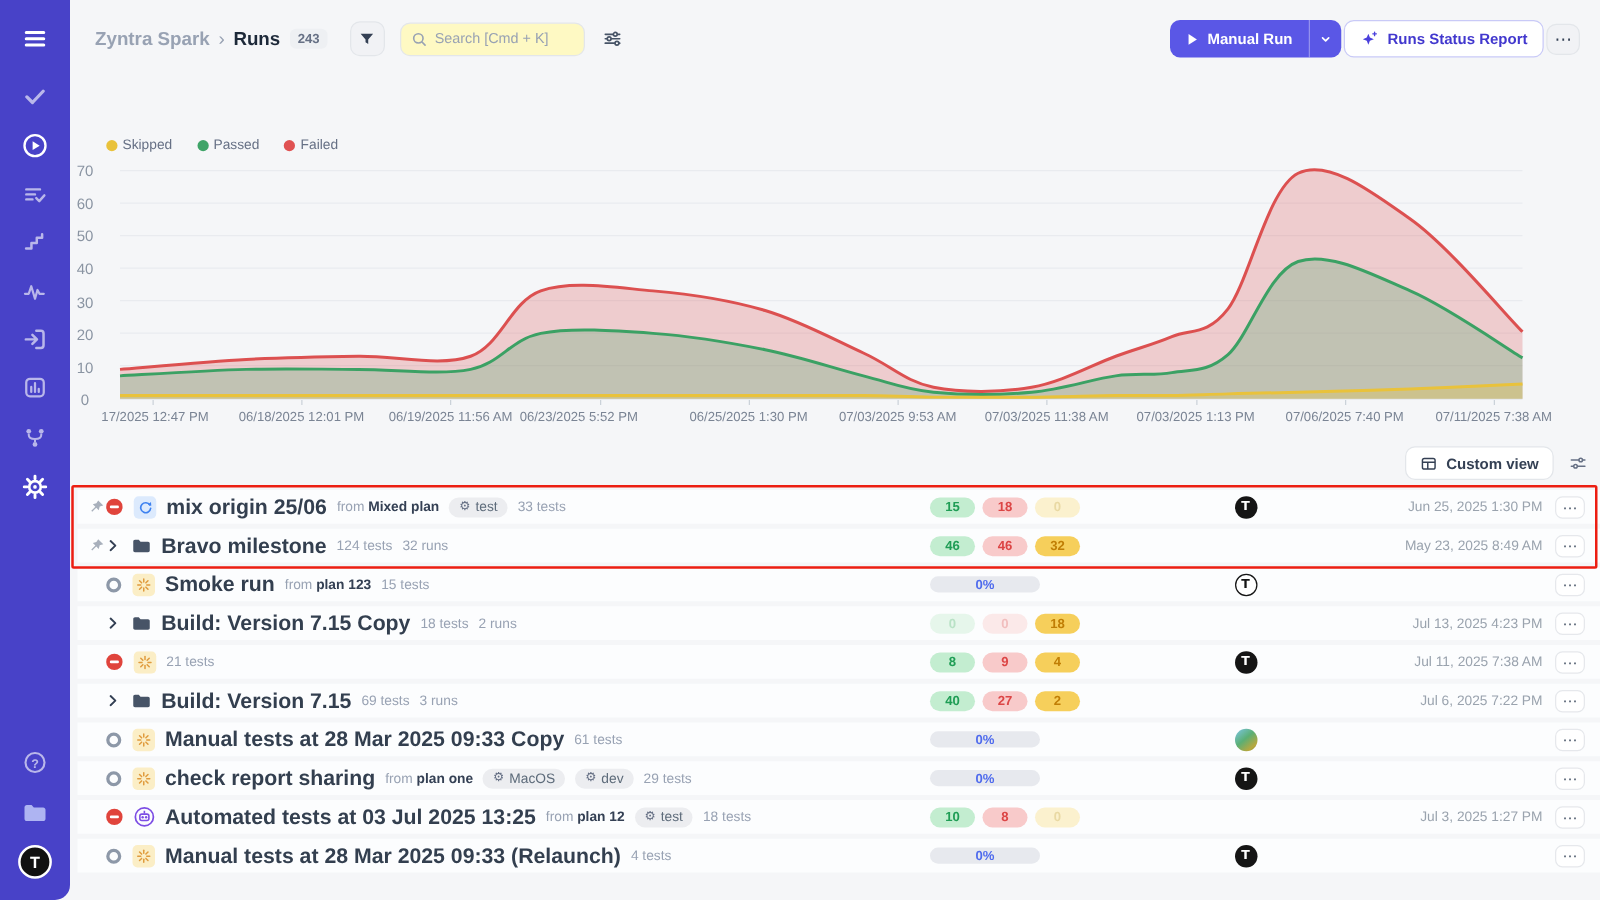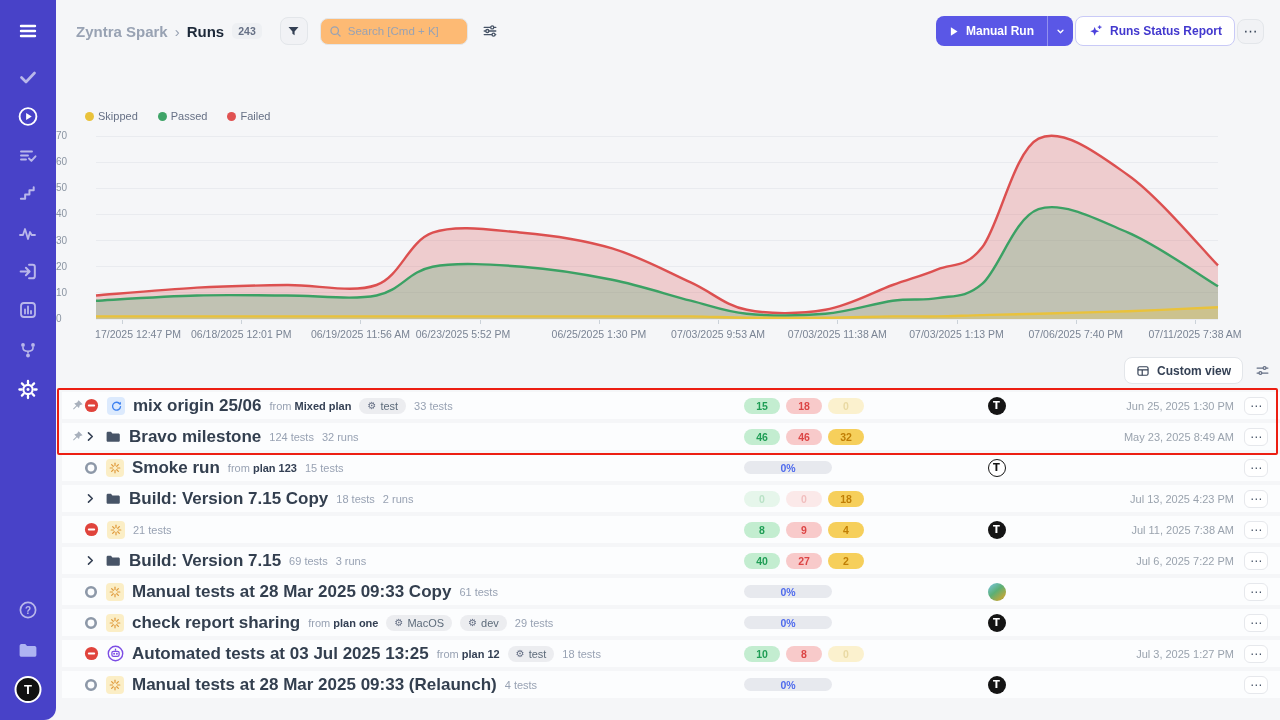--- a/index.html
+++ b/index.html
@@ -14,21 +14,21 @@
     font-weight:bold;font-size:13px;display:flex;align-items:center;justify-content:center;border:2px solid #fff;cursor:pointer}
   
   .main{position:absolute;left:56px;top:0;right:0;bottom:0}
   .topbar{position:absolute;left:20px;right:16px;top:15px;height:32px;display:flex;align-items:center}
   .crumb-proj{font-size:15px;font-weight:600;color:#98A2B3}
   .crumb-sep{font-size:15px;color:#98A2B3;margin:0 7px}
   .crumb-page{font-size:15px;font-weight:bold;color:#1D2939}
   .count-pill{margin-left:8px;background:#EEF0F3;border-radius:5px;padding:2px 6px;font-size:10.5px;font-weight:600;color:#667085}
   .iconbtn{display:flex;align-items:center;justify-content:center;border:1px solid #E3E6EA;background:#F1F2F5;border-radius:8px;cursor:pointer}
   .filterbtn{width:28px;height:28px;margin-left:18px}
-  .search{margin-left:12px;width:148px;height:27px;border:1px solid #E3E6EA;border-radius:8px;background:#fdba74;display:flex;align-items:center;padding:0 8px;gap:6px}
+  .search{margin-left:12px;width:148px;height:27px;border:1px solid #E3E6EA;border-radius:8px;background:#fef9c3;display:flex;align-items:center;padding:0 8px;gap:6px}
   .search input{border:none;outline:none;width:110px;font-size:11.5px;font-family:inherit;color:#475467;background:transparent}
   .search input::placeholder{color:#98A2B3}
   .sliders{margin-left:14px;cursor:pointer}
   .tb-right{margin-left:auto;display:flex;align-items:center;gap:2px}
   .runbtn{display:flex;height:30px;background:#5A57E6;border-radius:8px;color:#fff;overflow:hidden;cursor:pointer}
   .runbtn .rb-main{display:flex;align-items:center;gap:7px;padding:0 13px;font-size:12px;font-weight:bold}
   .runbtn .rb-caret{width:26px;display:flex;align-items:center;justify-content:center;border-left:1px solid rgba(255,255,255,.35)}
   .reportbtn{display:flex;align-items:center;gap:7px;height:30px;padding:0 12px;border:1px solid #C9CAF7;border-radius:8px;background:#fff;
     color:#4238CE;font-size:12px;font-weight:bold;cursor:pointer;font-family:inherit}
   .morebtn{width:27px;height:25px;font-size:14px;color:#344054;background:#F1F2F5}
@@ -36,21 +36,21 @@
   .tabsbar{position:absolute;left:20px;top:74px;height:22px;display:flex;align-items:center}
   .seltool{margin-right:22px;cursor:pointer}
   .tab{font-size:12.5px;font-weight:600;color:#5A6676;margin-right:28px;cursor:pointer}
   .filterchip{background:#DDF0CF;color:#44722F;font-size:11.5px;font-weight:600;border-radius:4px;padding:3px 9px;cursor:pointer}
   
   .legend{position:absolute;left:29px;top:110px;display:flex;gap:20px;align-items:center}
   .lg-item{display:flex;align-items:center;gap:4px;font-size:11px;color:#667085}
   .lg-dot{width:9px;height:9px;border-radius:50%}
   .chart{position:absolute;left:0;top:128px;width:1224px;height:222px}
   .gline{position:absolute;height:1px;background:#E9EBEF}
-  .ylab{position:absolute;width:24px;text-align:left;font-size:10px;color:#8A94A2}
+  .ylab{position:absolute;width:24px;text-align:center;font-size:12px;color:#8A94A2}
   .xlab{position:absolute;width:132px;text-align:center;font-size:10.5px;color:#7A8494;top:200px}
   .tick{position:absolute;top:192px;width:1px;height:4px;background:#CBD2D9}
   
   .viewrow{position:absolute;right:10px;top:357px;display:flex;align-items:center;gap:12px}
   .customview{display:flex;align-items:center;gap:7px;height:27px;padding:0 11px;border:1px solid #E3E6EA;border-radius:8px;background:#fff;
     font-size:12px;font-weight:600;color:#344054;cursor:pointer;font-family:inherit}
   
   .list{position:absolute;left:6px;right:0;top:392px}
   .row{position:relative;height:27px;margin-bottom:4px;background:#FCFDFE;display:flex;align-items:center;padding-left:22px;cursor:pointer}
   .pin{position:absolute;left:9px;top:7px}
@@ -243,21 +243,21 @@
       <div class="gline" style="left: 40px; width: 1122px; top: 112.1px;"></div>
       <div class="ylab" style="top: 106.571px;">30</div>
       <div class="gline" style="left: 40px; width: 1122px; top: 85.9px;"></div>
       <div class="ylab" style="top: 80.4286px;">40</div>
       <div class="gline" style="left: 40px; width: 1122px; top: 59.8px;"></div>
       <div class="ylab" style="top: 54.2857px;">50</div>
       <div class="gline" style="left: 40px; width: 1122px; top: 33.6px;"></div>
       <div class="ylab" style="top: 28.1429px;">60</div>
       <div class="gline" style="left: 40px; width: 1122px; top: 7.5px;"></div>
       <div class="ylab" style="top: 2px;">70</div>
-      <div class="xlab" style="left: 16px;">17/2025 12:47 PM</div>
+      <div class="xlab" style="left: 2px;">17/2025 12:47 PM</div>
       <div class="tick" style="left: 66px;"></div>
       <div class="xlab" style="left: 119.222px;">06/18/2025 12:01 PM</div>
       <div class="tick" style="left: 185.222px;"></div>
       <div class="xlab" style="left: 238.444px;">06/19/2025 11:56 AM</div>
       <div class="tick" style="left: 304.444px;"></div>
       <div class="xlab" style="left: 341px;">06/23/2025 5:52 PM</div>
       <div class="tick" style="left: 423.667px;"></div>
       <div class="xlab" style="left: 476.889px;">06/25/2025 1:30 PM</div>
       <div class="tick" style="left: 542.889px;"></div>
       <div class="xlab" style="left: 596.111px;">07/03/2025 9:53 AM</div>

